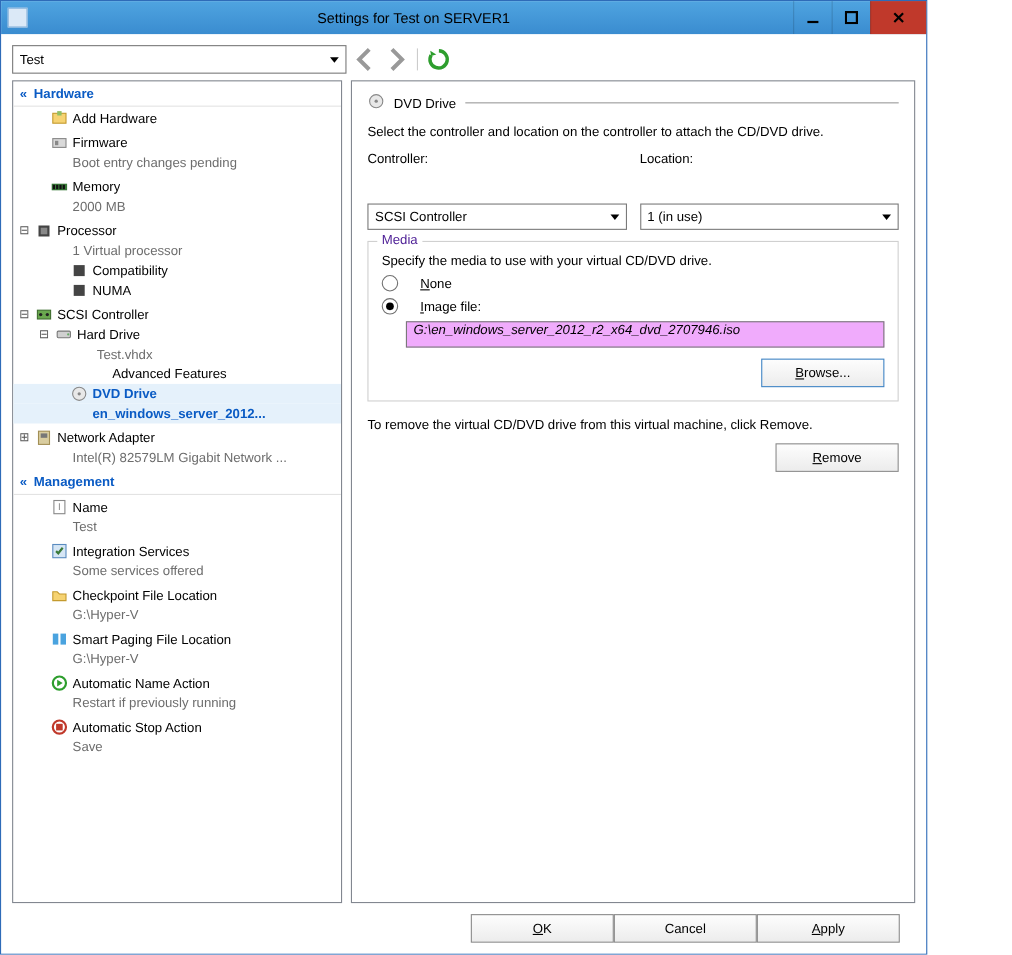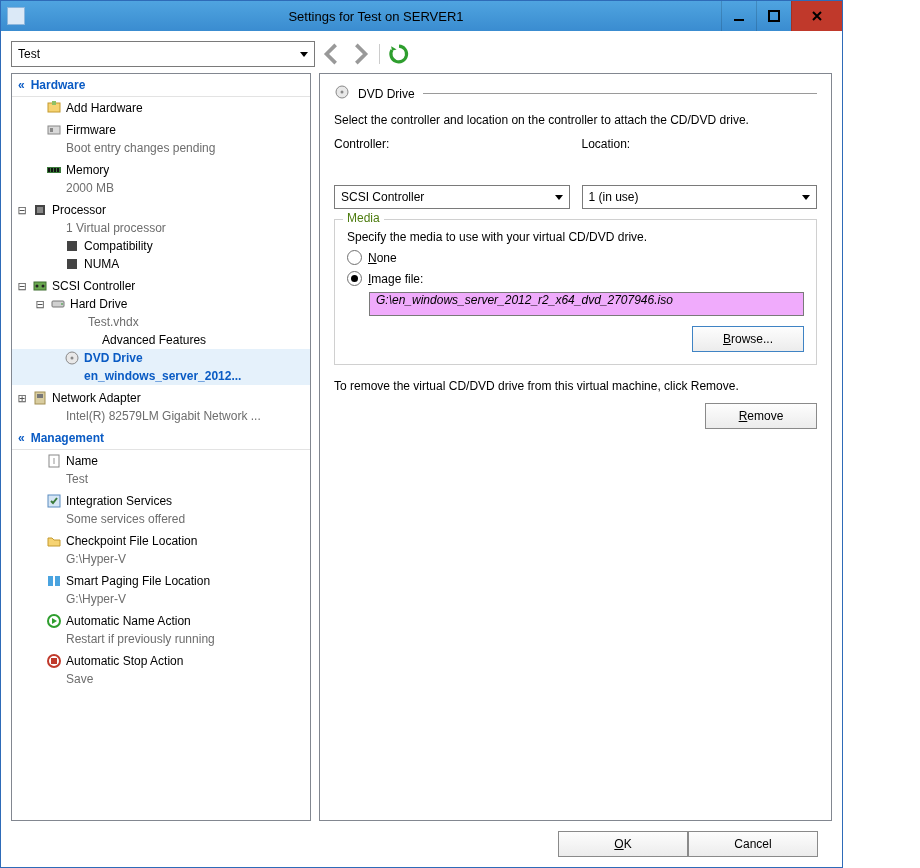--- a/index.html
+++ b/index.html
@@ -38,22 +38,22 @@
   .pane{flex:1;border:1px solid #828790;box-sizing:border-box;padding:10px 14px;overflow:auto;background:#fff;}
   .pane-hdr{display:flex;align-items:center;gap:8px;margin-bottom:10px;}
   .pane-hdr .line{flex:1;height:1px;background:#9a9a9a;}
   .desc{margin:6px 0 10px 0;}
   .frow{display:flex;gap:12px;margin-bottom:4px;}
   .fcol{display:flex;flex-direction:column;gap:32px;}
   .flabel{margin-bottom:2px;}
   .combo{height:22px;border:1px solid #7a7a7a;background:#fff;display:flex;align-items:center;justify-content:space-between;padding:0 6px;}
   .combo .caret{border-left:4px solid transparent;border-right:4px solid transparent;border-top:5px solid #000;}
   .group{border:1px solid #d0d0d0;margin-top:10px;padding:10px 12px 12px 12px;position:relative;}
-  .group-title{position:absolute;top:-9px;left:8px;background:#fff;padding:0 4px;color:#4d7c0f;}
-  .radio-row{display:flex;align-items:center;gap:6px;margin:6px 0;}
+  .group-title{position:absolute;top:-9px;left:8px;background:#fff;padding:0 4px;color:#4c1d95;}
+  .radio-row{display:flex;align-items:center;gap:20px;margin:6px 0;}
   .radio{width:13px;height:13px;border:1px solid #707070;border-radius:50%;display:flex;align-items:center;justify-content:center;}
   .radio .dot{width:7px;height:7px;border-radius:50%;background:#000;display:none;}
   .radio.checked .dot{display:block;}
   .txt{height:22px;border:1px solid #7a7a7a;padding:0 6px;display:flex;align-items:flex-start;margin-left:22px;background:#f0abfc;font-style:italic;}
   .btn{height:24px;min-width:82px;padding:0 14px;border:1px solid #8a8a8a;background:linear-gradient(#fdfdfd,#ececec);display:inline-flex;align-items:center;justify-content:center;cursor:default;}
   .btn.primary{border:1.5px solid #3f83c4;}
   .right{display:flex;justify-content:flex-end;margin-top:10px;}
   .footer{height:46px;display:flex;align-items:center;justify-content:flex-end;padding:0 14px;}
   .u{text-decoration:underline;}
   
@@ -453,15 +453,18 @@
       </div>
     </div>
 
     <div class="footer">
       <div class="btn" style="min-width:100px">
           <span><span class="u">O</span>K</span>
         </div>
       <div class="btn" style="min-width:100px">
           <span>Cancel</span>
         </div>
+      <div class="btn" style="min-width:100px">
+          <span><span class="u">A</span>pply</span>
+        </div>
     </div>
   </div>
 </div>
 
 </body></html>

